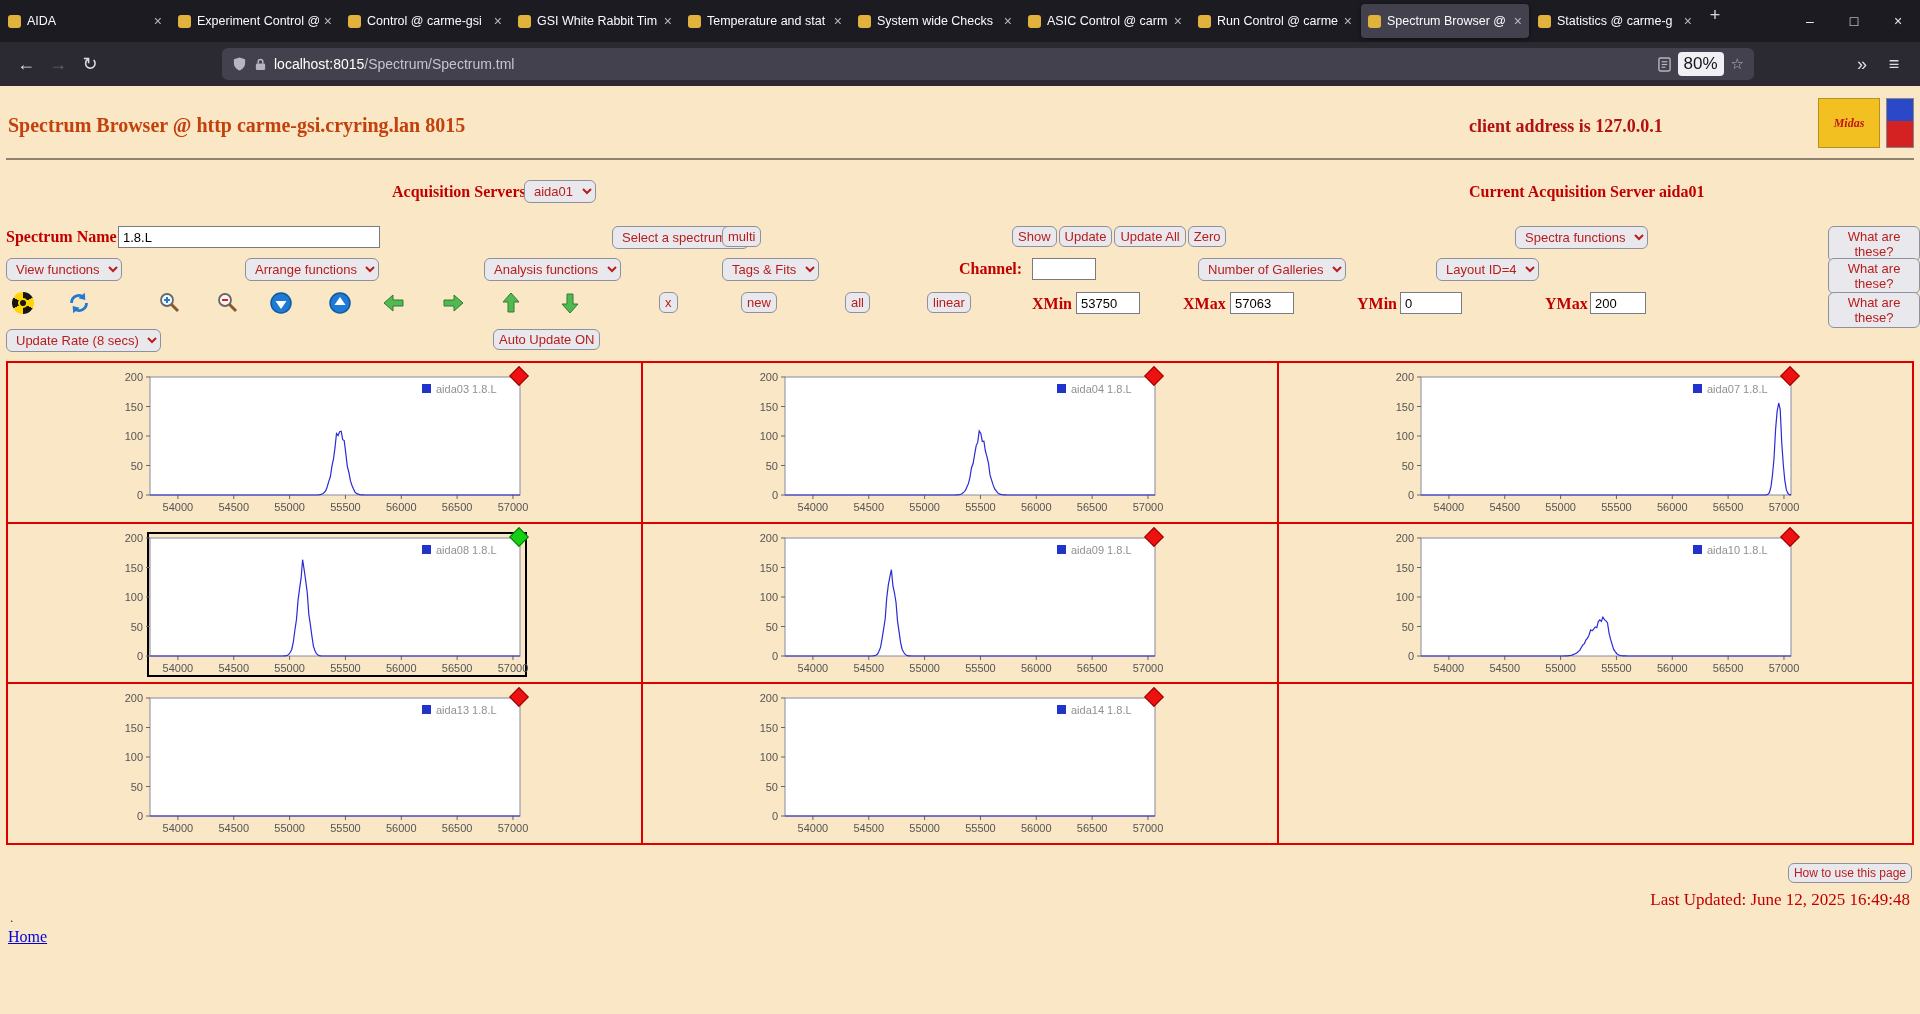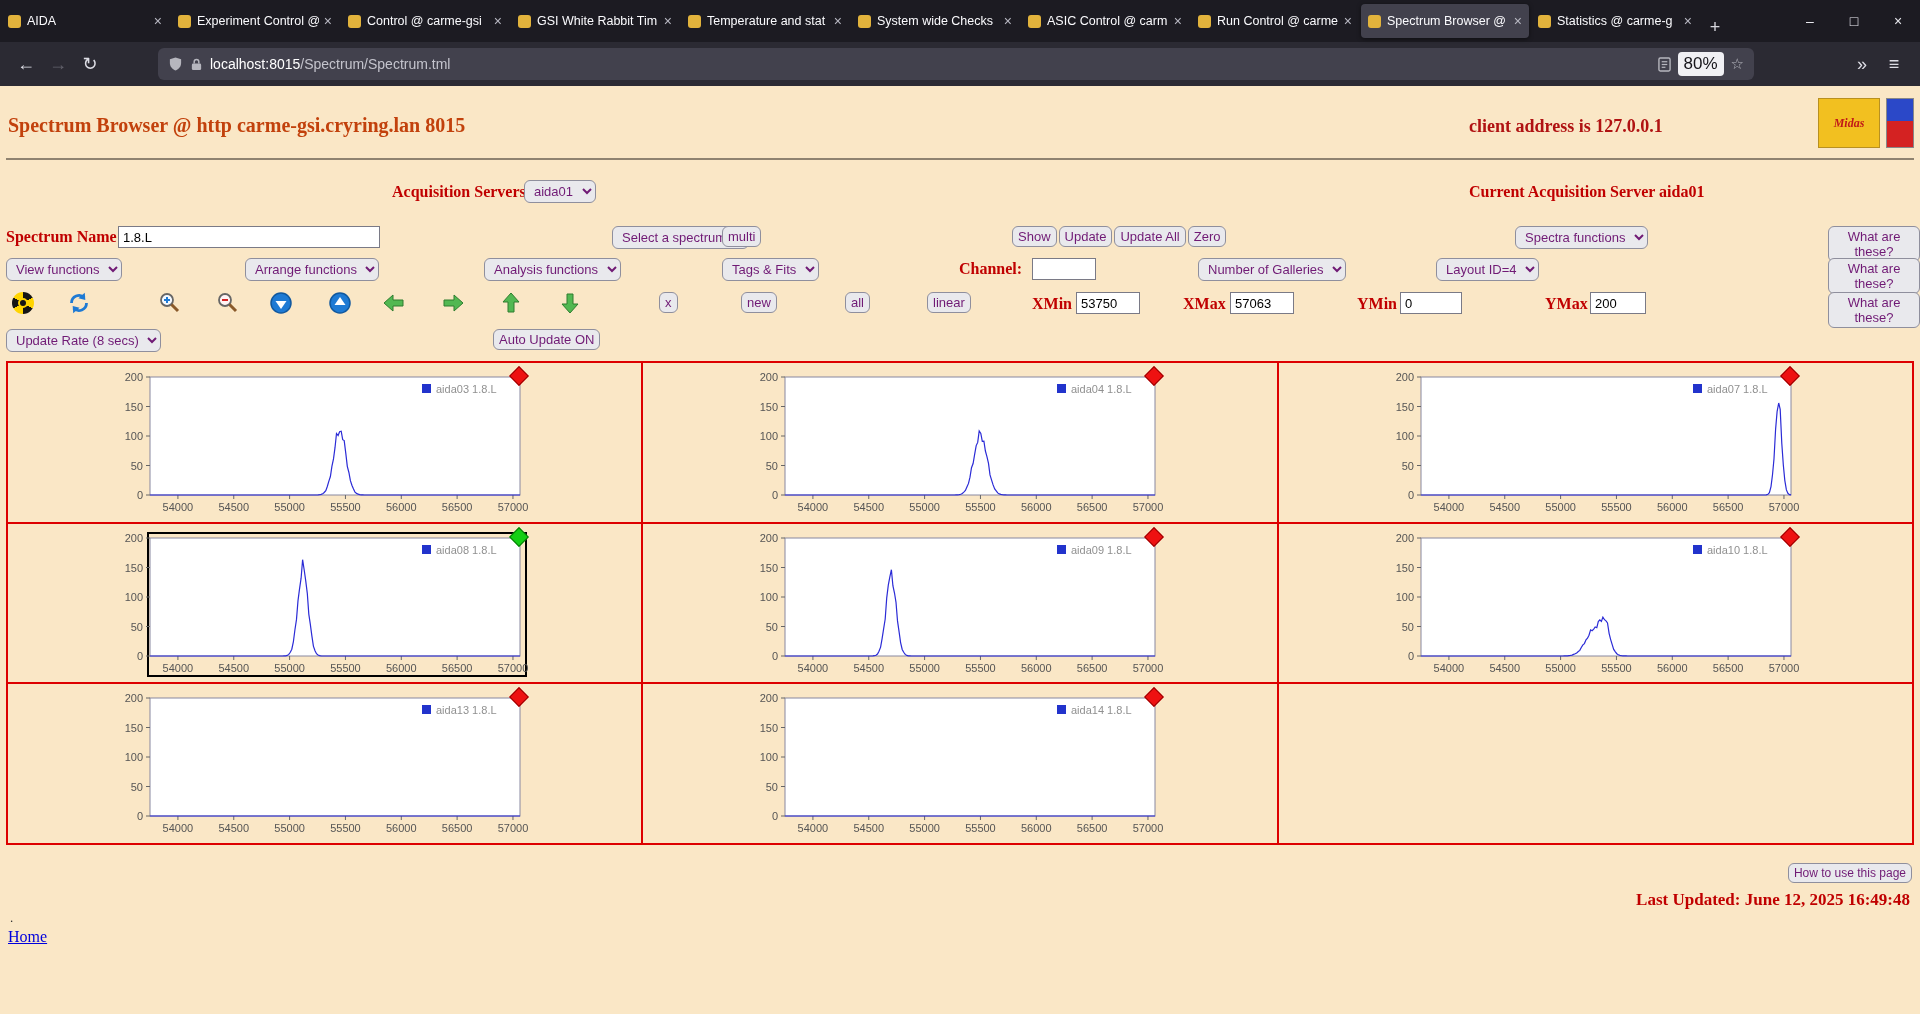--- a/index.html
+++ b/index.html
@@ -1,36 +1,36 @@
 <!DOCTYPE html>
 <html><head>
 <meta charset="utf-8">
 <style>
   *{margin:0;padding:0;box-sizing:border-box}
   html,body{width:1920px;height:1014px;overflow:hidden}
   body{font-family:"Liberation Sans",sans-serif;background:#fae7c6}
 
   
-  #tab-bar{height:42px;background:#1c1b22;display:flex;align-items:flex-end;color:#fbfbfe}
+  #tab-bar{height:42px;background:#1c1b22;display:flex;align-items:flex-start;color:#fbfbfe}
   #tabs{display:flex;height:100%;align-items:center}
   .tab{width:168px;height:34px;margin:4px 1px;border-radius:4px;display:flex;align-items:center;
        padding:0 7px;font-size:12.5px;color:#fbfbfe;overflow:hidden;cursor:pointer}
   .tab.active{background:#42414d;box-shadow:0 1px 4px rgba(0,0,0,.5)}
   .favicon{width:13px;height:13px;border-radius:3px;background:#e2b33c;flex:0 0 auto;margin-right:6px}
   .tab-label{flex:1;white-space:nowrap;overflow:hidden}
   .tab-close{margin-left:5px;color:#b9b9c3;font-size:14px;flex:0 0 auto}
   #new-tab{width:30px;height:30px;background:transparent;border:0;color:#d7d7de;font-size:18px;cursor:pointer}
   #win-controls{margin-left:auto;display:flex}
   .win-btn{width:44px;height:42px;display:flex;align-items:center;justify-content:center;color:#e8e8ee;font-size:14px}
 
   #nav-bar{height:44px;background:#2b2a33;display:flex;align-items:center;padding:0 10px}
   .nav-btn{width:32px;height:32px;display:flex;align-items:center;justify-content:center;
            color:#dcdce4;font-size:18px;border-radius:4px;background:transparent;border:0}
   .nav-btn.disabled{color:#63626c}
-  #url-bar{flex:1;height:32px;margin-left:52px;margin-right:92px;background:#42414d;border-radius:6px;
+  #url-bar{flex:1;height:32px;margin-left:116px;margin-right:92px;background:#42414d;border-radius:6px;
            display:flex;align-items:center;padding:0 10px;color:#e9e9ee;font-size:14px;gap:7px}
   #url-text{flex:1;white-space:nowrap;overflow:hidden}
   #url-host{color:#ffffff}
   #url-path{color:#c4c4cd}
   #zoom-pill{background:#f0f0f4;color:#15141a;border-radius:4px;font-size:17px;padding:2px 6px}
   #star-btn{color:#b6b6be;font-size:15px}
 
   
   #page{position:relative;height:928px;background:#fae7c6;font-family:"Liberation Serif",serif}
   .redlbl{color:#c00000;font-weight:bold;font-family:"Liberation Serif",serif}
@@ -41,21 +41,21 @@
               display:flex;align-items:center;justify-content:center;font-size:12px;font-family:"Liberation Serif",serif}
   #logo-frs{position:absolute;left:1886px;top:12px;width:28px;height:50px;
             background:linear-gradient(180deg,#2b48c8 0 46%,#d42222 46% 100%);border:1px solid #888}
   #hr1{position:absolute;left:6px;right:6px;top:72px;height:2px;background:#8f8370}
 
   .ctl-row{position:absolute;left:0;right:0;height:26px;font-size:16px}
   .abs{position:absolute}
   #row-acq{top:95px} #row-spec{top:140px} #row-fn{top:172px} #row-tools{top:204px;height:30px} #row-upd{top:243px}
 
   select,button.std{border:1px solid #8f8f9d;background:#e9e9ed;border-radius:6px;
-       font-size:13px;font-family:"Liberation Sans",sans-serif;padding:2px 5px;color:#701a75;cursor:pointer}
+       font-size:13px;font-family:"Liberation Sans",sans-serif;padding:2px 5px;color:#b91c1c;cursor:pointer}
   input[type=text]{border:1px solid #7a7a86;background:#fff;font-size:13px;
        font-family:"Liberation Sans",sans-serif;padding:1px 4px;height:22px}
   .img-btn{position:absolute;width:26px;height:26px;border:0;background:transparent;padding:1px;cursor:pointer}
   .img-btn svg{display:block}
   .ic-rad{display:block;width:22px;height:22px;margin:1px;border-radius:50%;position:relative;
     background:conic-gradient(#151515 0 60deg,#ffd400 60deg 120deg,#151515 120deg 180deg,#ffd400 180deg 240deg,#151515 240deg 300deg,#ffd400 300deg 360deg)}
   .ic-rad::after{content:"";position:absolute;left:6px;top:6px;width:6px;height:6px;background:#151515;border:2px solid #ffd400;border-radius:50%}
 
   
   #acq-label{left:392px;top:2px} #acq-select{left:524px;top:-1px} #current-server{left:1469px;top:2px}
@@ -79,21 +79,21 @@
   .gcell{background:#fae7c6;position:relative}
   .chart-wrap{position:relative;margin:8px 0 0 100px;width:430px;height:146px}
   .diamond{position:absolute;width:14px;height:14px;left:404px;top:-2px;transform:rotate(45deg)}
   .diamond.red{background:#ee1111;border:1px solid #990000}
   .diamond.green{background:#14cf14;border:1px solid #067806}
 
   
   #footer-buttons{position:absolute;left:6px;top:777px;display:flex;gap:4px}
   #footer-buttons button,#help-btn{font-size:12px}
   #help-btn{position:absolute;right:8px;top:777px}
-  #last-updated{position:absolute;right:10px;top:804px;font-size:17px;font-weight:bold;color:#c00000}
+  #last-updated{position:absolute;right:10px;top:804px;font-size:17px;font-weight:normal;color:#c00000}
   #dot{position:absolute;left:10px;top:824px;font-size:13px;color:#333}
   #home{position:absolute;left:8px;top:842px;font-size:16px;color:#0000dd;text-decoration:underline;cursor:pointer}
 </style>
 </head>
 <body>
 
 <div id="tab-bar">
   <div id="tabs">
       <div class="tab">
         <span class="favicon"></span>

